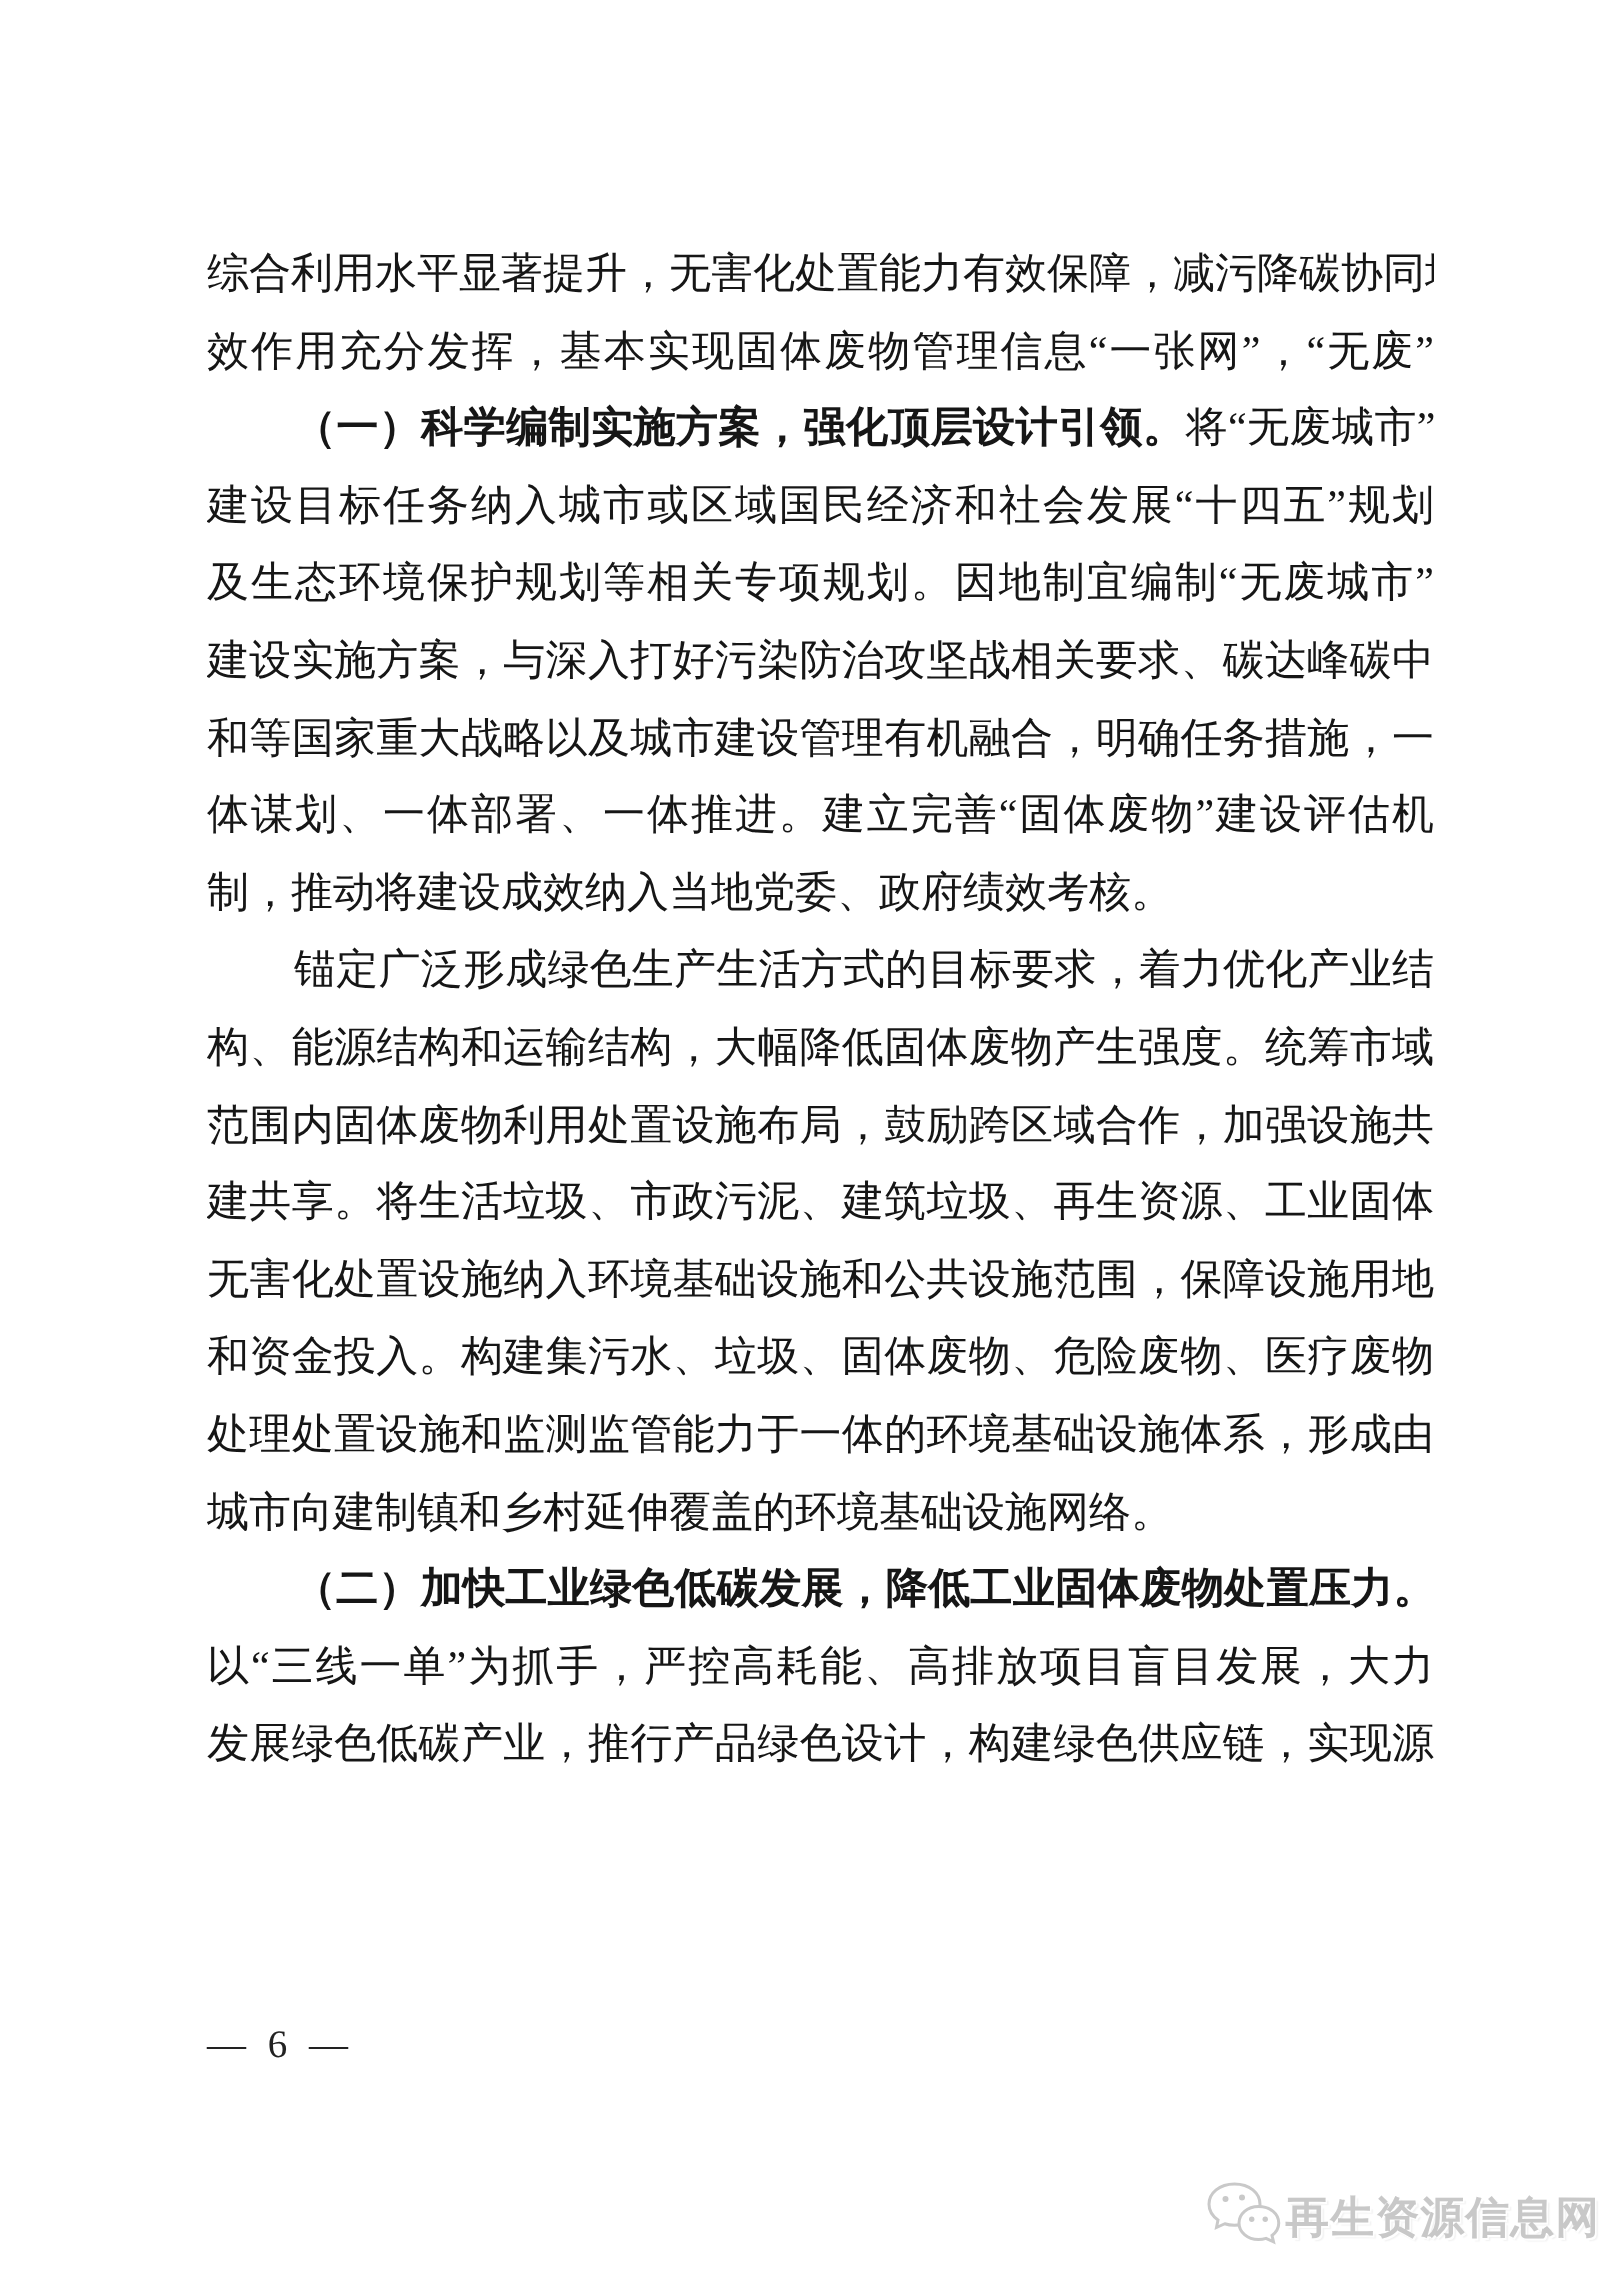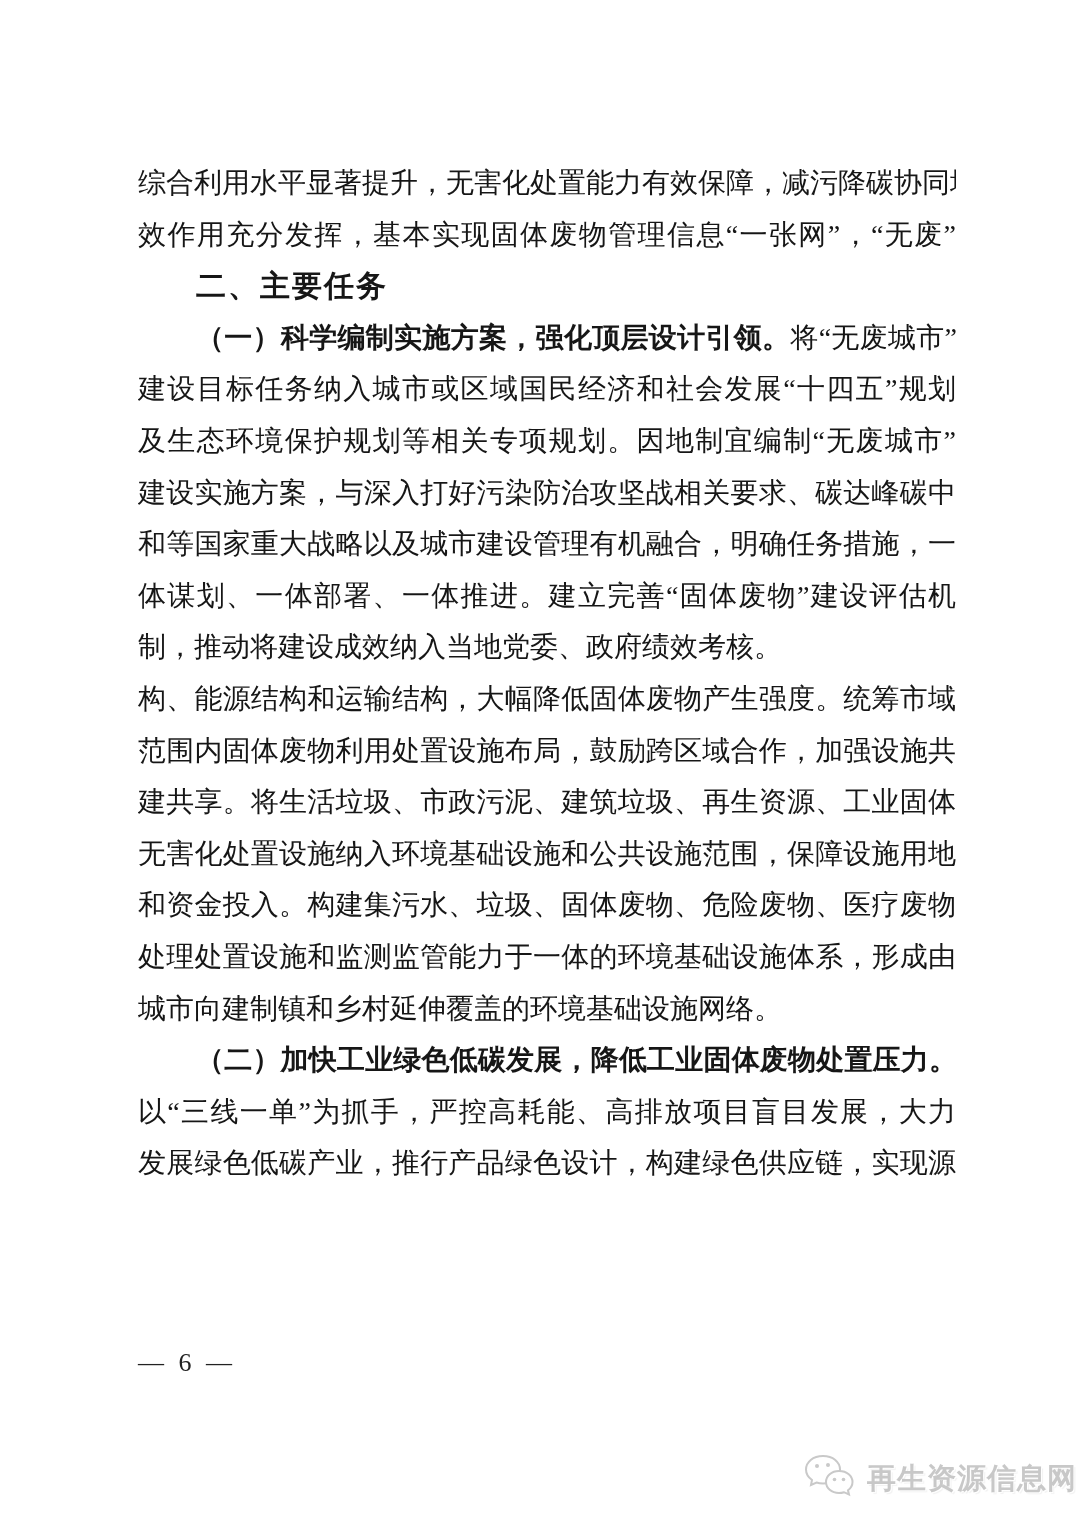--- a/index.html
+++ b/index.html
@@ -44,49 +44,49 @@
     font-size:26px;
     color:#222;
     letter-spacing:4px;
   }
   .watermark{
     position:absolute;
     left:803px;top:1448px;
     width:262px;height:62px;
     display:flex;
     align-items:center;
-    gap:12px;
+    gap:2px;
   }
   .wm-text{
     font-family:"Liberation Sans","DejaVu Sans",sans-serif;
     font-weight:700;
     font-size:29px;
     letter-spacing:1px;
     color:#c8c8c8;
     text-shadow:1px 1px 0 #ffffff,2px 2px 1px #f2f2f2;
     white-space:nowrap;
   }
   .wm-icon{flex:0 0 auto;}
 </style>
 </head>
 <body>
 
 <div class="page">
 
   <div class="docbody">
     <div class="ln">综合利用水平显著提升，无害化处置能力有效保障，减污降碳协同增</div>
     <div class="ln">效作用充分发挥，基本实现固体废物管理信息“一张网”，“无废”</div>
-    <div class="ln h1 ind">二、主要任务</div>
     <div class="ln ind fit"><span class="b">（一）科学编制实施方案，强化顶层设计引领。</span><span>将“无废城市”</span></div>
     <div class="ln">建设目标任务纳入城市或区域国民经济和社会发展“十四五”规划</div>
     <div class="ln">及生态环境保护规划等相关专项规划。因地制宜编制“无废城市”</div>
     <div class="ln">建设实施方案，与深入打好污染防治攻坚战相关要求、碳达峰碳中</div>
     <div class="ln">和等国家重大战略以及城市建设管理有机融合，明确任务措施，一</div>
     <div class="ln">体谋划、一体部署、一体推进。建立完善“固体废物”建设评估机</div>
     <div class="ln end">制，推动将建设成效纳入当地党委、政府绩效考核。</div>
+    <div class="ln ind">锚定广泛形成绿色生产生活方式的目标要求，着力优化产业结</div>
     <div class="ln">构、能源结构和运输结构，大幅降低固体废物产生强度。统筹市域</div>
     <div class="ln">范围内固体废物利用处置设施布局，鼓励跨区域合作，加强设施共</div>
     <div class="ln">建共享。将生活垃圾、市政污泥、建筑垃圾、再生资源、工业固体</div>
     <div class="ln">无害化处置设施纳入环境基础设施和公共设施范围，保障设施用地</div>
     <div class="ln">和资金投入。构建集污水、垃圾、固体废物、危险废物、医疗废物</div>
     <div class="ln">处理处置设施和监测监管能力于一体的环境基础设施体系，形成由</div>
     <div class="ln end">城市向建制镇和乡村延伸覆盖的环境基础设施网络。</div>
     <div class="ln ind boldline">（二）加快工业绿色低碳发展，降低工业固体废物处置压力。</div>
     <div class="ln">以“三线一单”为抓手，严控高耗能、高排放项目盲目发展，大力</div>
     <div class="ln">发展绿色低碳产业，推行产品绿色设计，构建绿色供应链，实现源</div>

